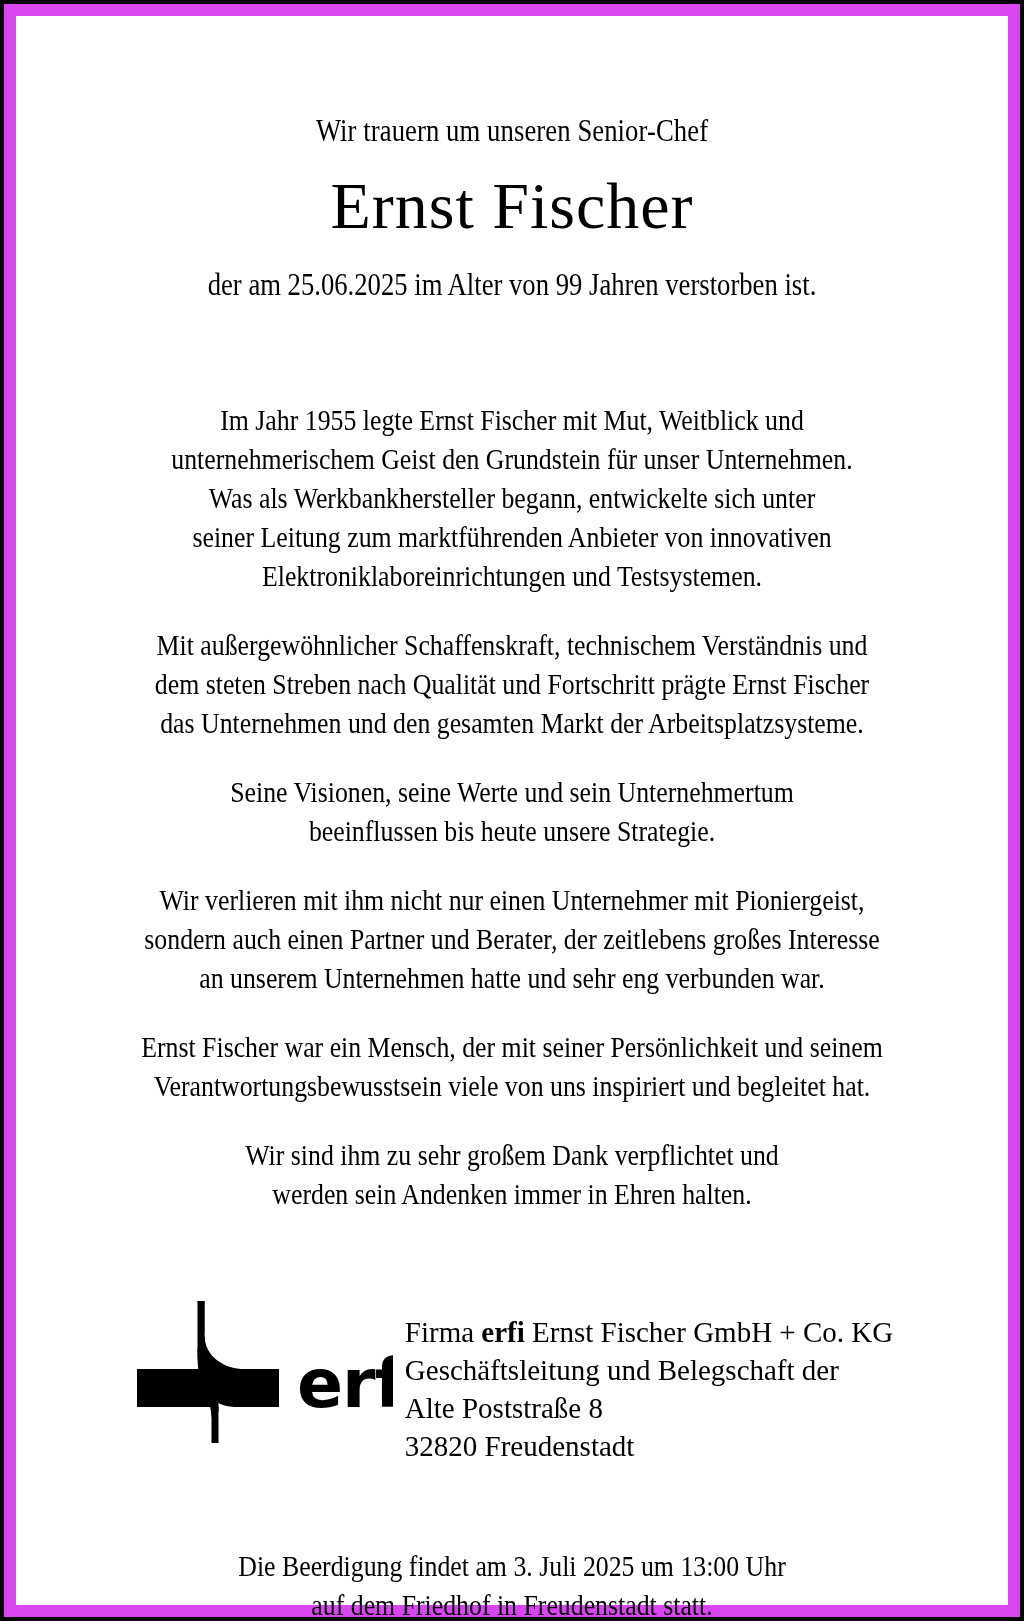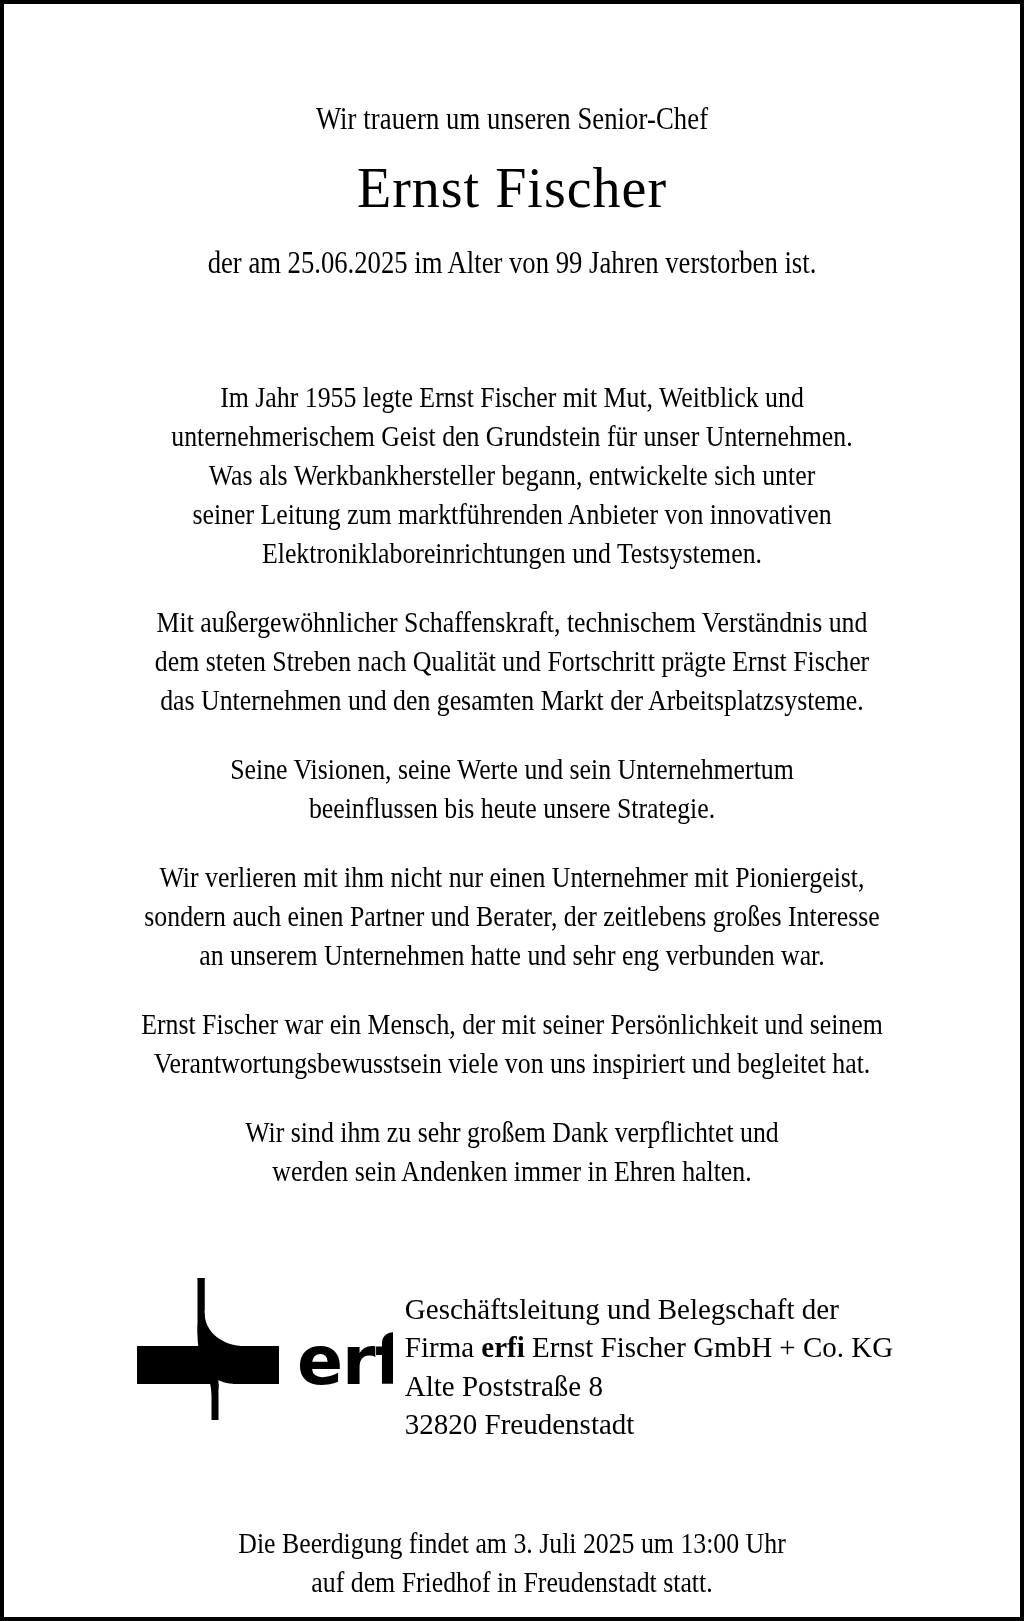--- a/index.html
+++ b/index.html
@@ -17,21 +17,21 @@
   }
 
   
   .notice {
     position: relative;
     box-sizing: border-box;
     width: 1024px;
     height: 1621px;
     background: #d946ef;
     border: 4px solid #000000;
-    padding: 0;
+    padding: 12px;
   }
   .inner {
     box-sizing: border-box;
     width: 100%;
     height: 100%;
     background: #ffffff;
     padding: 96px 62px 0 62px;
     text-align: center;
   }
 
@@ -43,21 +43,21 @@
   }
 
   
   .lead-line {
     font-size: 31px;
     line-height: 1.2;
     letter-spacing: 0.1px;
     margin: 0;
   }
   .deceased-name {
-    font-size: 56px;
+    font-size: 66px;
     line-height: 1.05;
     margin: 22px 0 0 0;
     font-weight: 400;
     letter-spacing: 1px;
     font-family: "Liberation Serif", "DejaVu Serif", serif;
   }
   .death-line {
     font-size: 31px;
     line-height: 1.2;
     margin: 26px 0 0 0;
@@ -193,22 +193,22 @@
             <path d="M67.5 40 C67.5 72, 80 88, 106 88 L106 112 C76 112, 60.5 92, 60.5 54 Z"></path>
           </g>
 
           <g fill="#000000">
             <text x="160" y="112" font-family="'DejaVu Sans', sans-serif" font-size="68" font-weight="700" letter-spacing="-1">erfi</text>
           </g>
         </svg>
       </div>
 
       <div class="address">
+        <span class="ln"><span>Firma </span><b>erfi</b><span> Ernst Fischer GmbH + Co. KG</span></span>
         <span class="ln">Geschäftsleitung und Belegschaft der</span>
-        <span class="ln"><span>Firma </span><b>erfi</b><span> Ernst Fischer GmbH + Co. KG</span></span>
         <span class="ln">Alte Poststraße 8</span>
         <span class="ln">32820 Freudenstadt</span>
       </div>
 
     </div>
 
     <div class="funeral cond">
       <span class="ln">Die Beerdigung findet am 3. Juli 2025 um 13:00 Uhr</span>
       <span class="ln">auf dem Friedhof in Freudenstadt statt.</span>
     </div>

